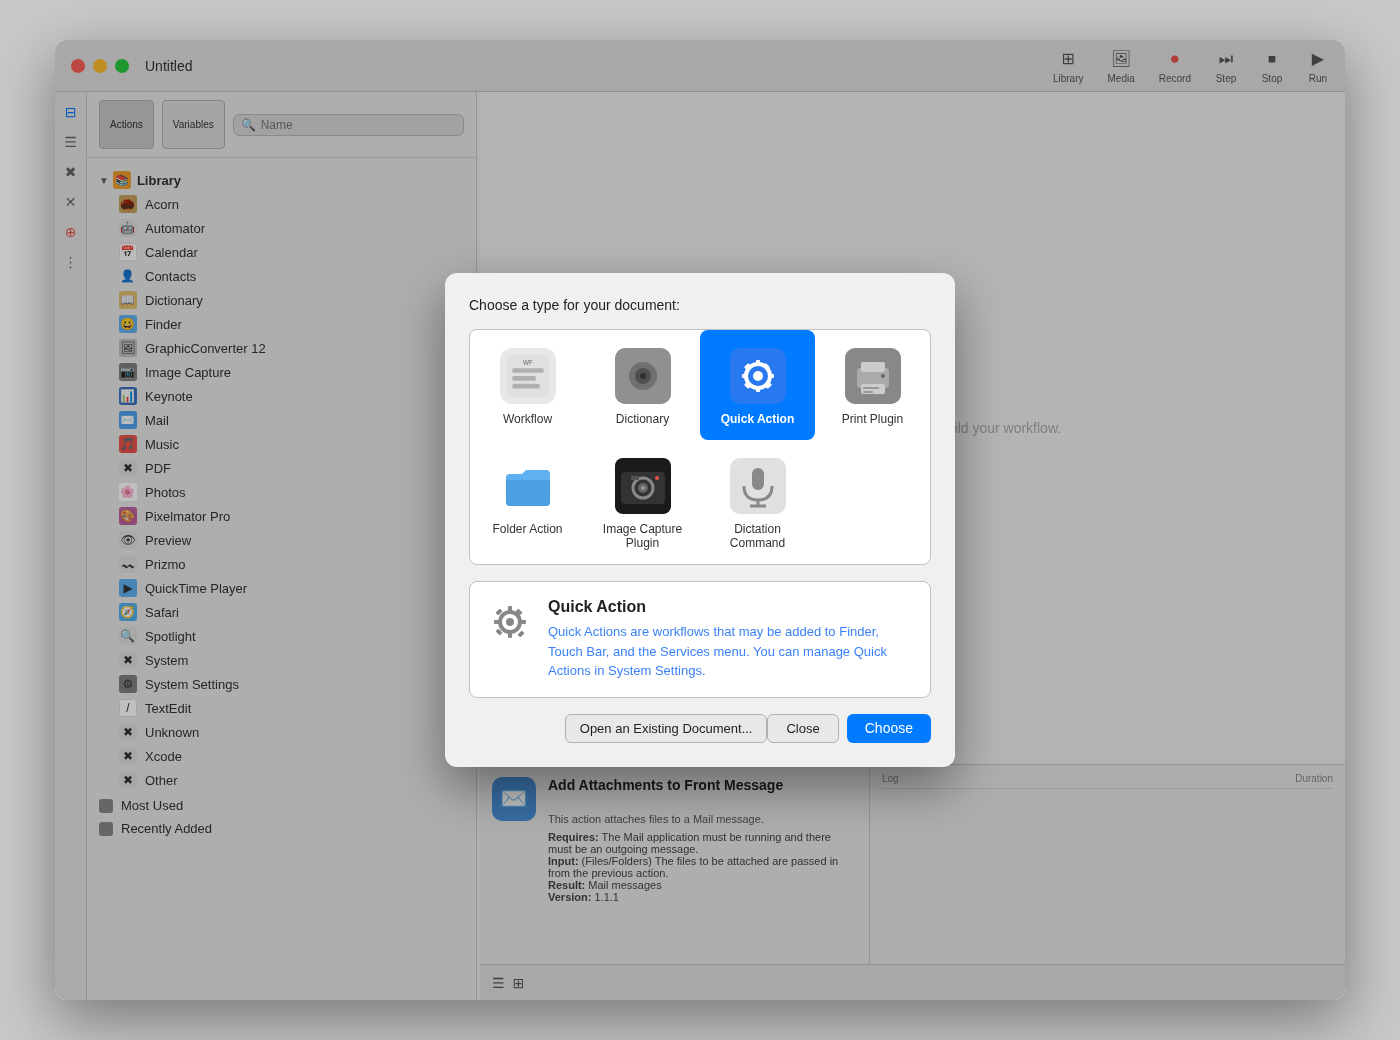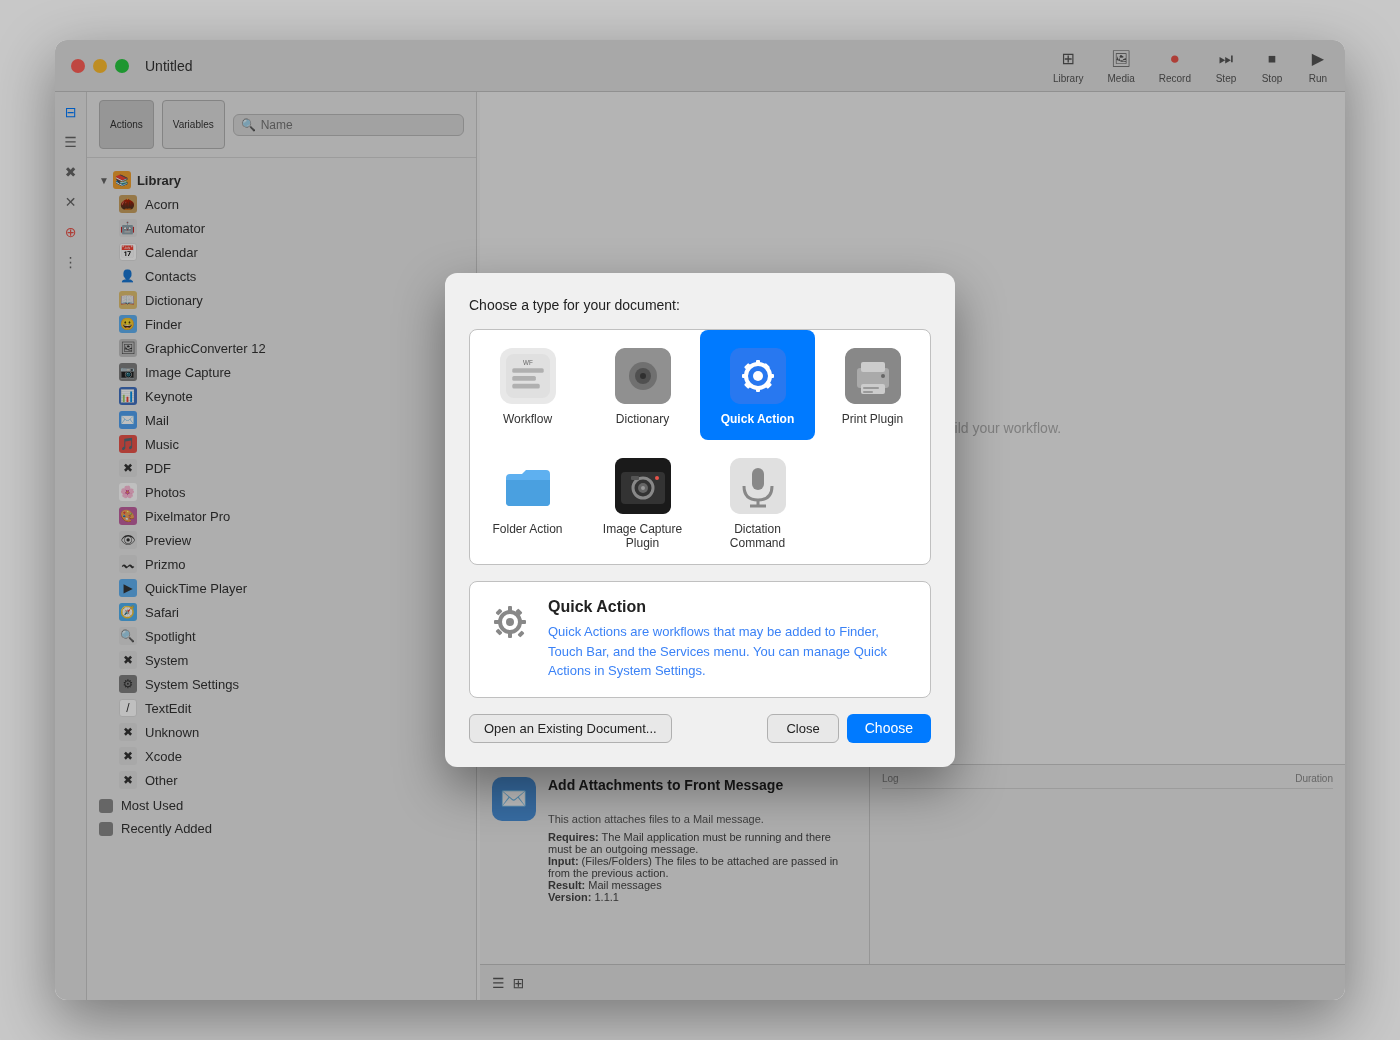--- a/index.html
+++ b/index.html
@@ -460,21 +460,21 @@
     }
     .desc-text-body {
       font-size: 13px;
       color: #3b82f6;
       line-height: 1.5;
     }
 
     
     .dialog-buttons {
       display: flex;
-      justify-content: space-between;
+      justify-content: flex-end;
       align-items: center;
     }
     .btn-open {
       padding: 6px 14px;
       font-size: 13px;
       border: 1px solid #b0b0b0;
       border-radius: 6px;
       background: #e8e8e8;
       cursor: pointer;
       color: #222;

